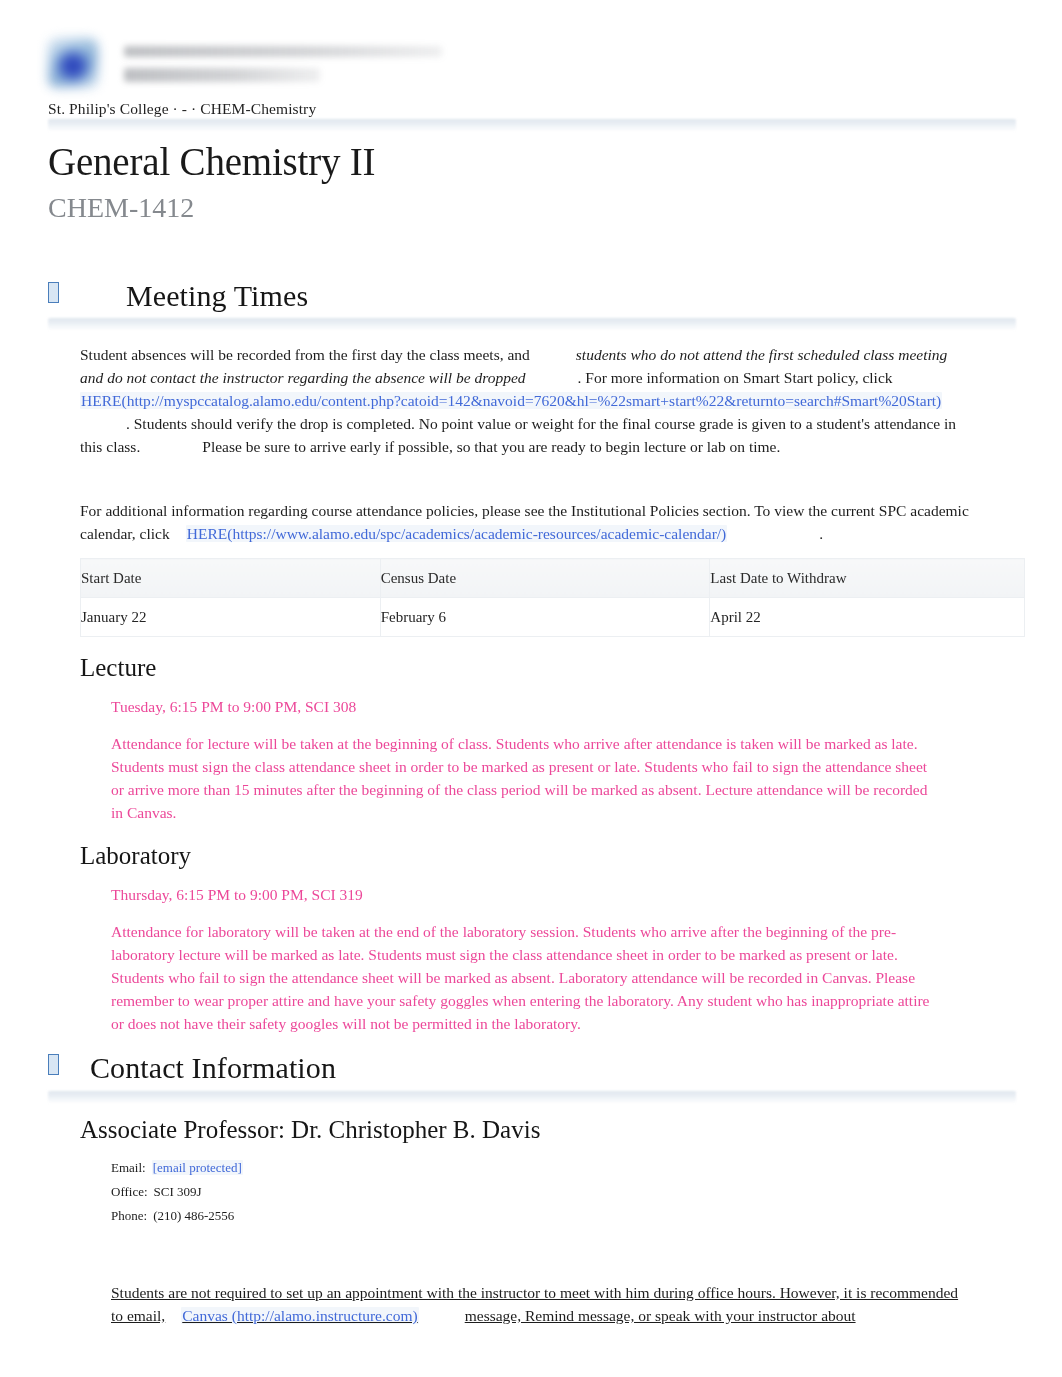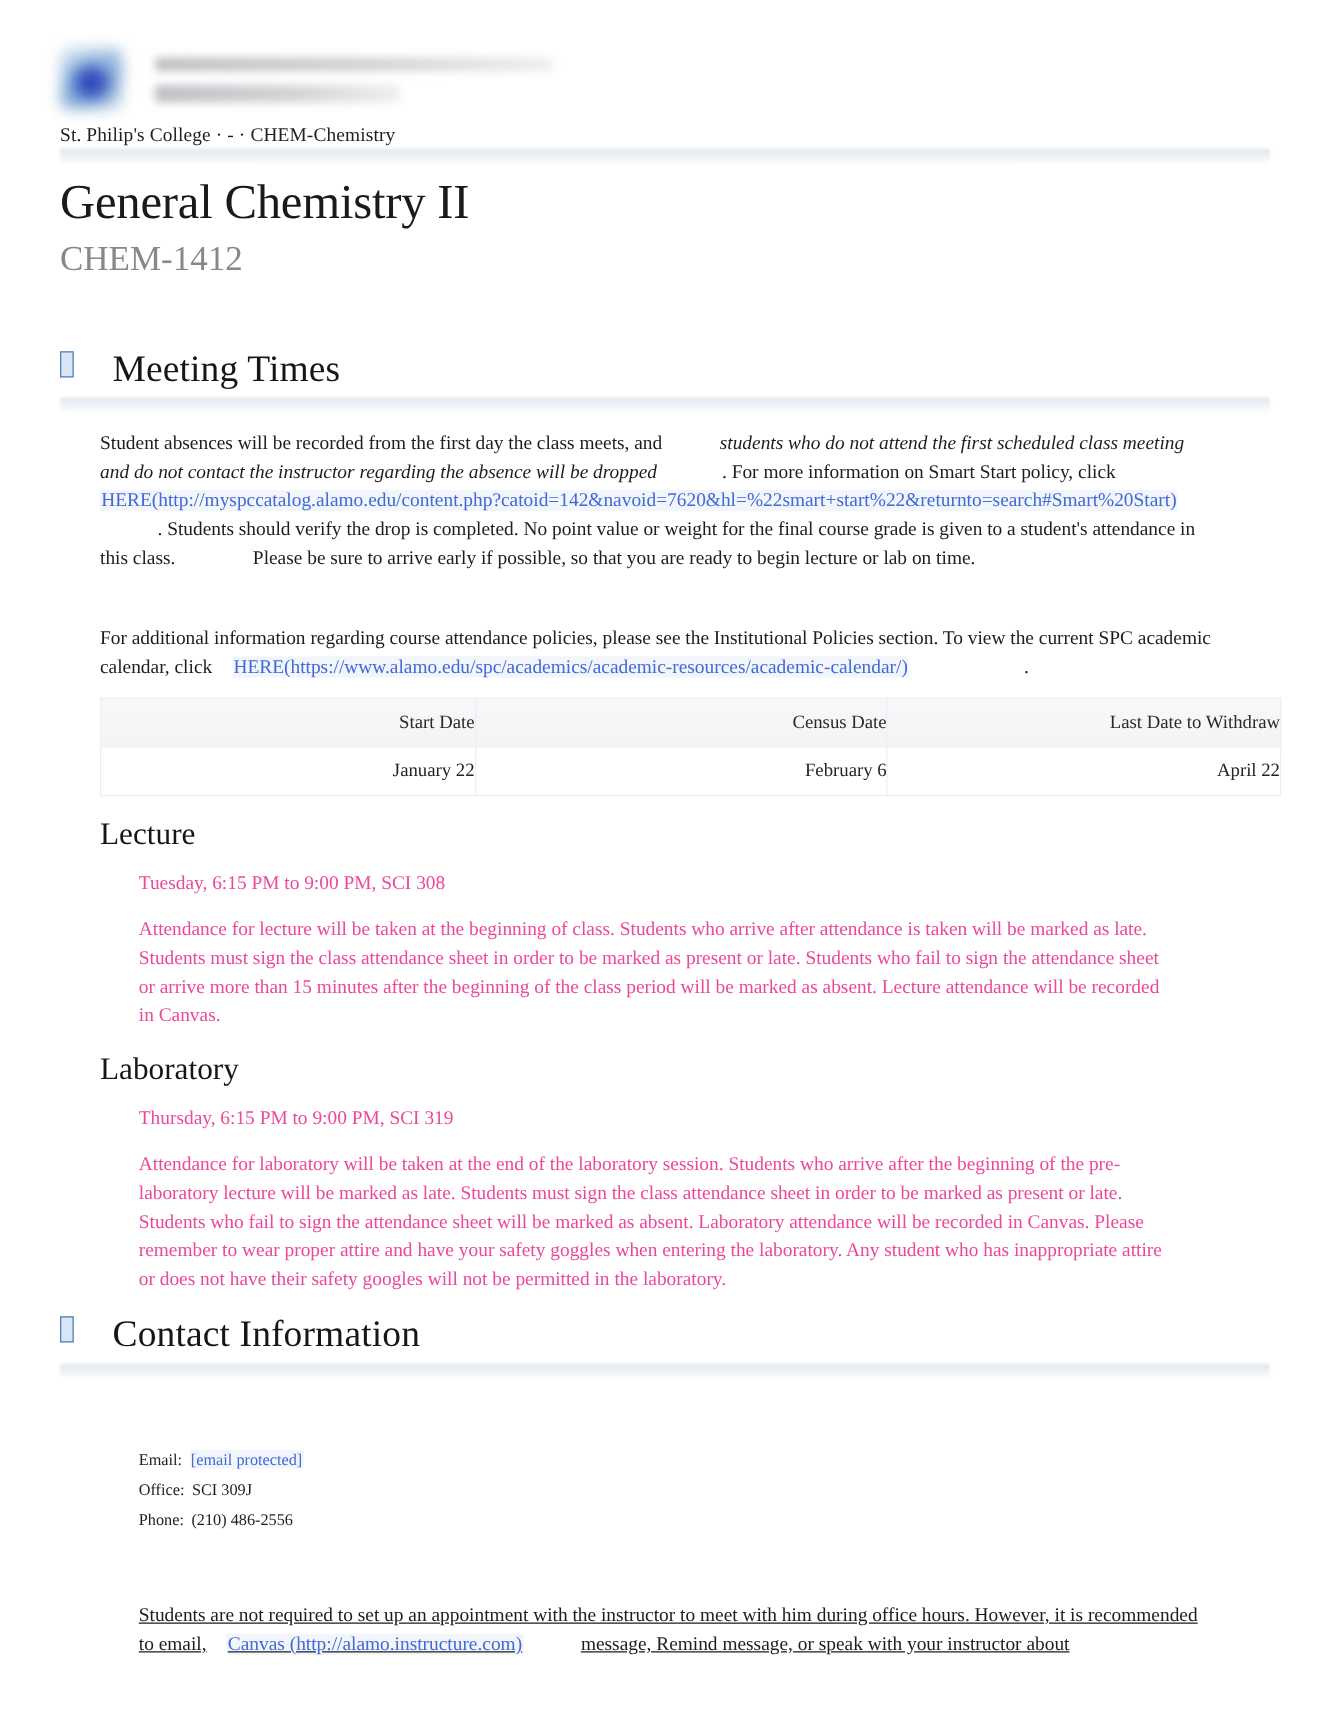--- a/index.html
+++ b/index.html
@@ -125,21 +125,21 @@
   .meta-gap-d { width: 30px; }
 
   
   .section-head {
     position: absolute;
     left: 48px;
     display: flex;
     align-items: baseline;
     white-space: nowrap;
   }
-  .section-head.sh-mt { top: 278px; }
+  .section-head.sh-mt { top: 278px; gap: 36px; }
   .section-head.sh-ci { top: 1050px; }
   .tofu {
     display: inline-block;
     width: 11px;
     height: 21px;
     border: 1.6px solid #4a7ebb;
     background: #d8e6f4;
     box-sizing: border-box;
     position: relative;
     top: -3px;
@@ -185,21 +185,21 @@
   .date-table {
     position: absolute;
     left: 80px;
     top: 558px;
     width: 945px;
     border-collapse: collapse;
     font-size: 15px;
   }
   .date-table th,
   .date-table td {
-    text-align: right;
+    text-align: left;
     font-weight: normal;
     color: #242424;
     border: 1px solid #eceff2;
     padding: 0;
     height: 38px;
     vertical-align: middle;
   }
   .date-table thead th {
     background: linear-gradient(180deg,#f7f8f9 0%, #f2f4f6 100%);
     color: #2a2a2a;
@@ -338,20 +338,21 @@
   <h3 class="subhead sh-lab">Laboratory</h3>
   <div class="sub-block sb-lab-time">Thursday, 6:15 PM to 9:00 PM, SCI 319</div>
   <div class="sub-block sb-lab-text">Attendance for laboratory will be taken at the end of the laboratory session. Students who arrive after the beginning of the pre-laboratory lecture will be marked as late. Students must sign the class attendance sheet in order to be marked as present or late. Students who fail to sign the attendance sheet will be marked as absent. Laboratory attendance will be recorded in Canvas. Please remember to wear proper attire and have your safety goggles when entering the laboratory. Any student who has inappropriate attire or does not have their safety googles will not be permitted in the laboratory.</div>
 
   <div class="section-head sh-ci">
     <span class="tofu"></span>
     <h2 class="section-title">Contact Information</h2>
   </div>
   <div class="band b-ci"></div>
 
+  <h3 class="prof-name">Associate Professor: Dr. Christopher B. Davis</h3>
 
   <div class="contact-list">
     <div><span class="clabel">Email:</span><a class="lnk" href="#" style="margin-left:6px;">[email protected]</a></div>
     <div><span class="clabel">Office:</span><span class="cval">SCI 309J</span></div>
     <div><span class="clabel">Phone:</span><span class="cval">(210) 486-2556</span></div>
   </div>
 
   <div class="closing-block">
     <p class="para"><span>Students are not required to set up an appointment with the instructor to meet with him during office hours. However, it is recommended to email,</span><span class="gap-click"></span><a class="lnk" href="#">Canvas  (http://alamo.instructure.com)</a><span class="gap-s"></span><span>message, Remind message, or speak with your instructor about</span></p>
   </div>

